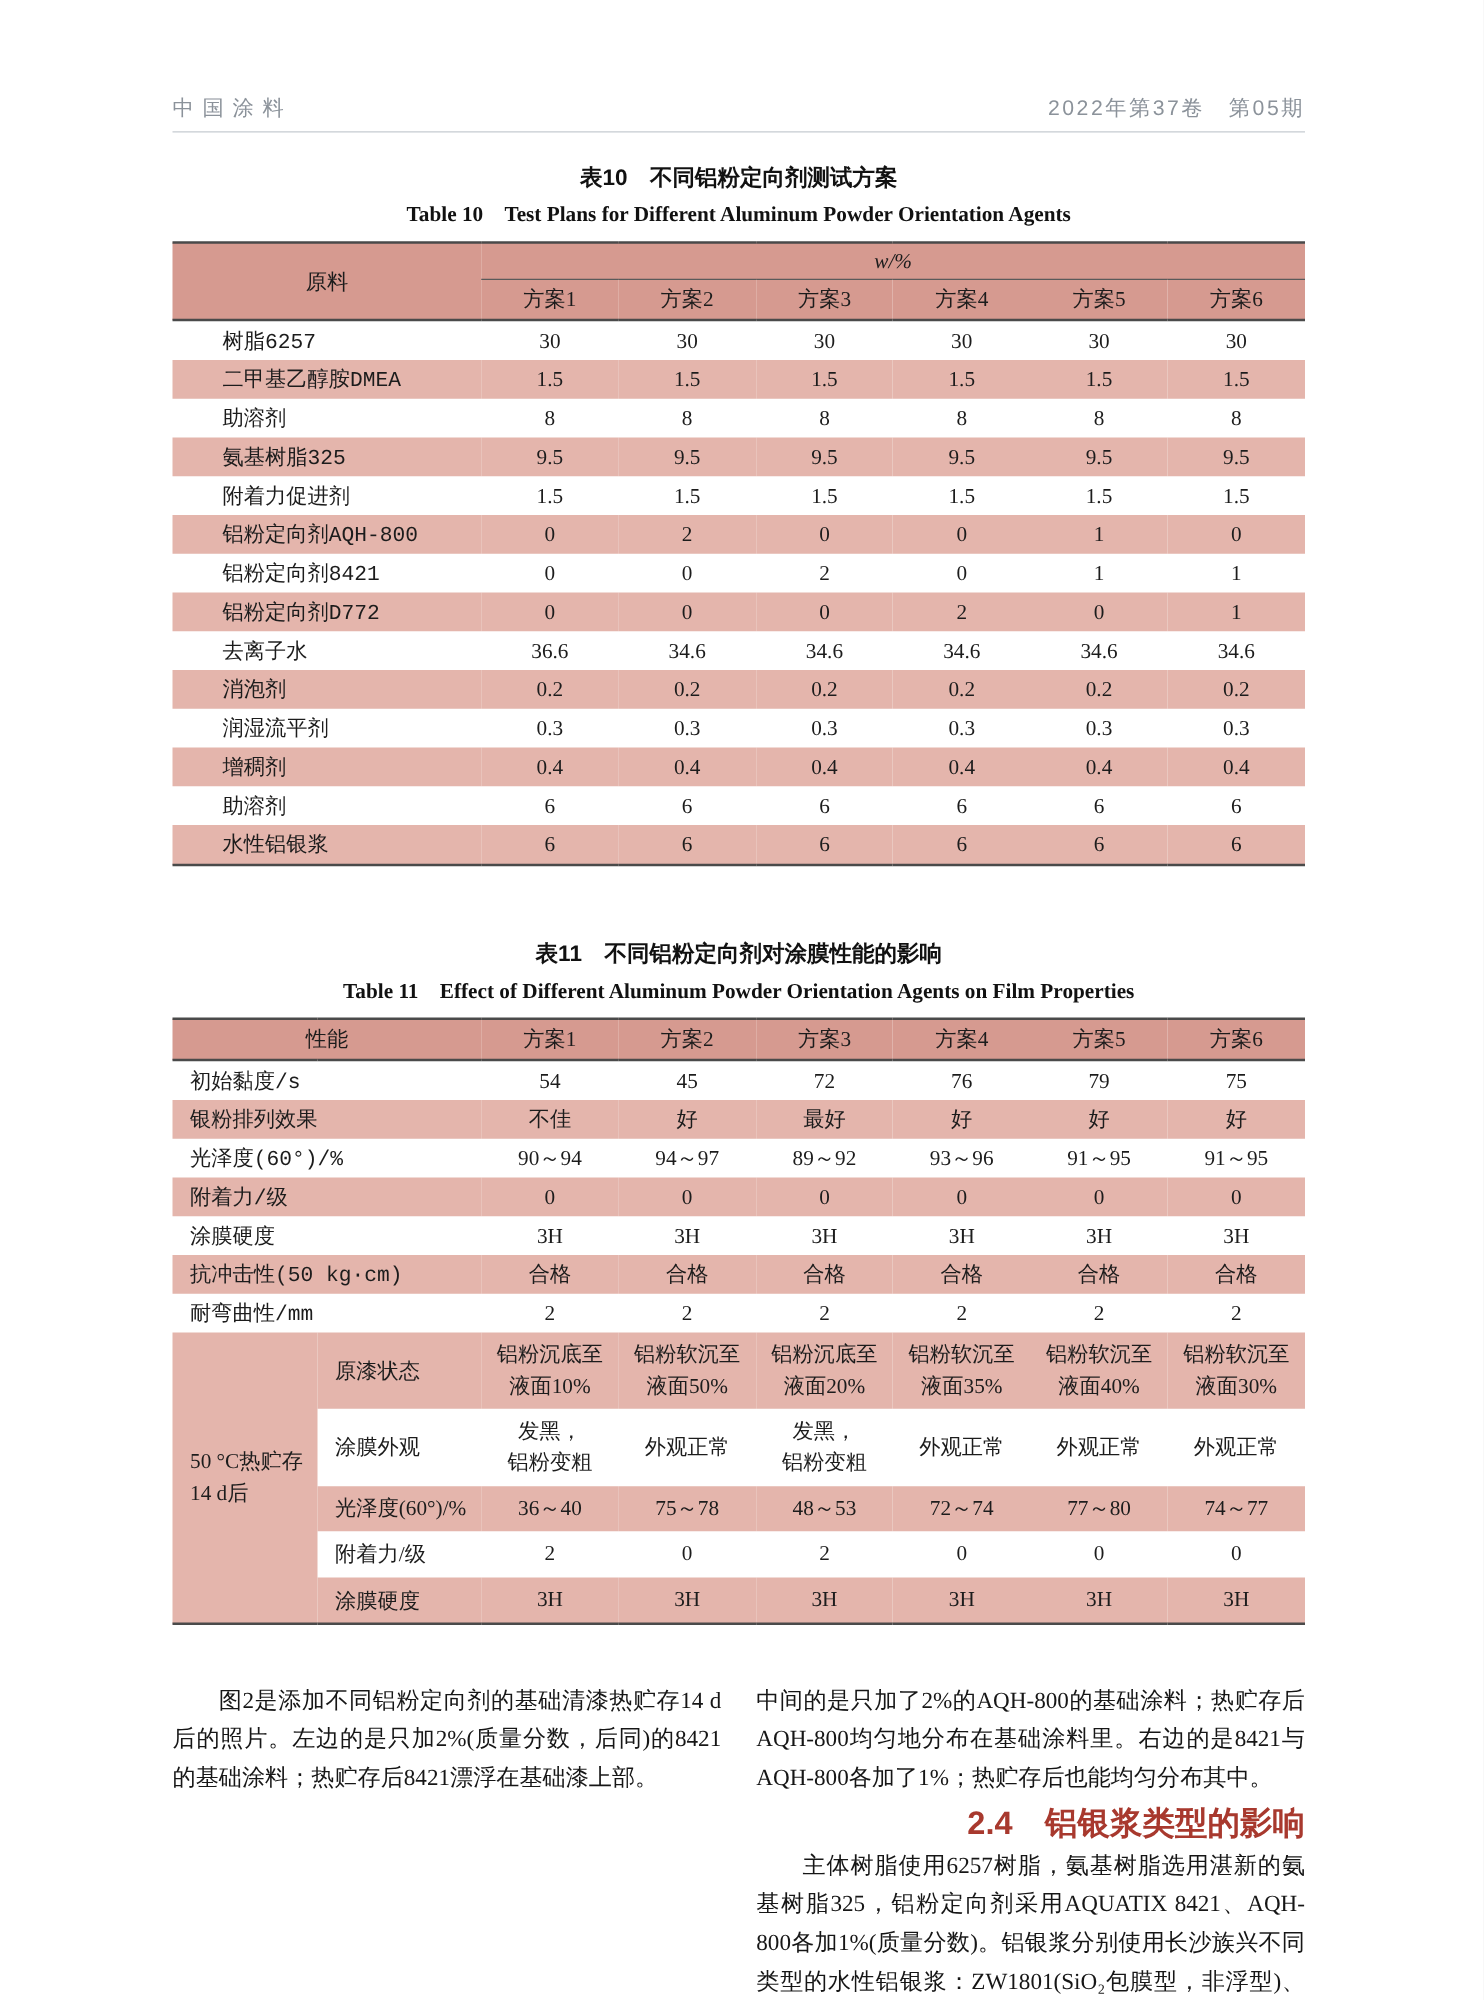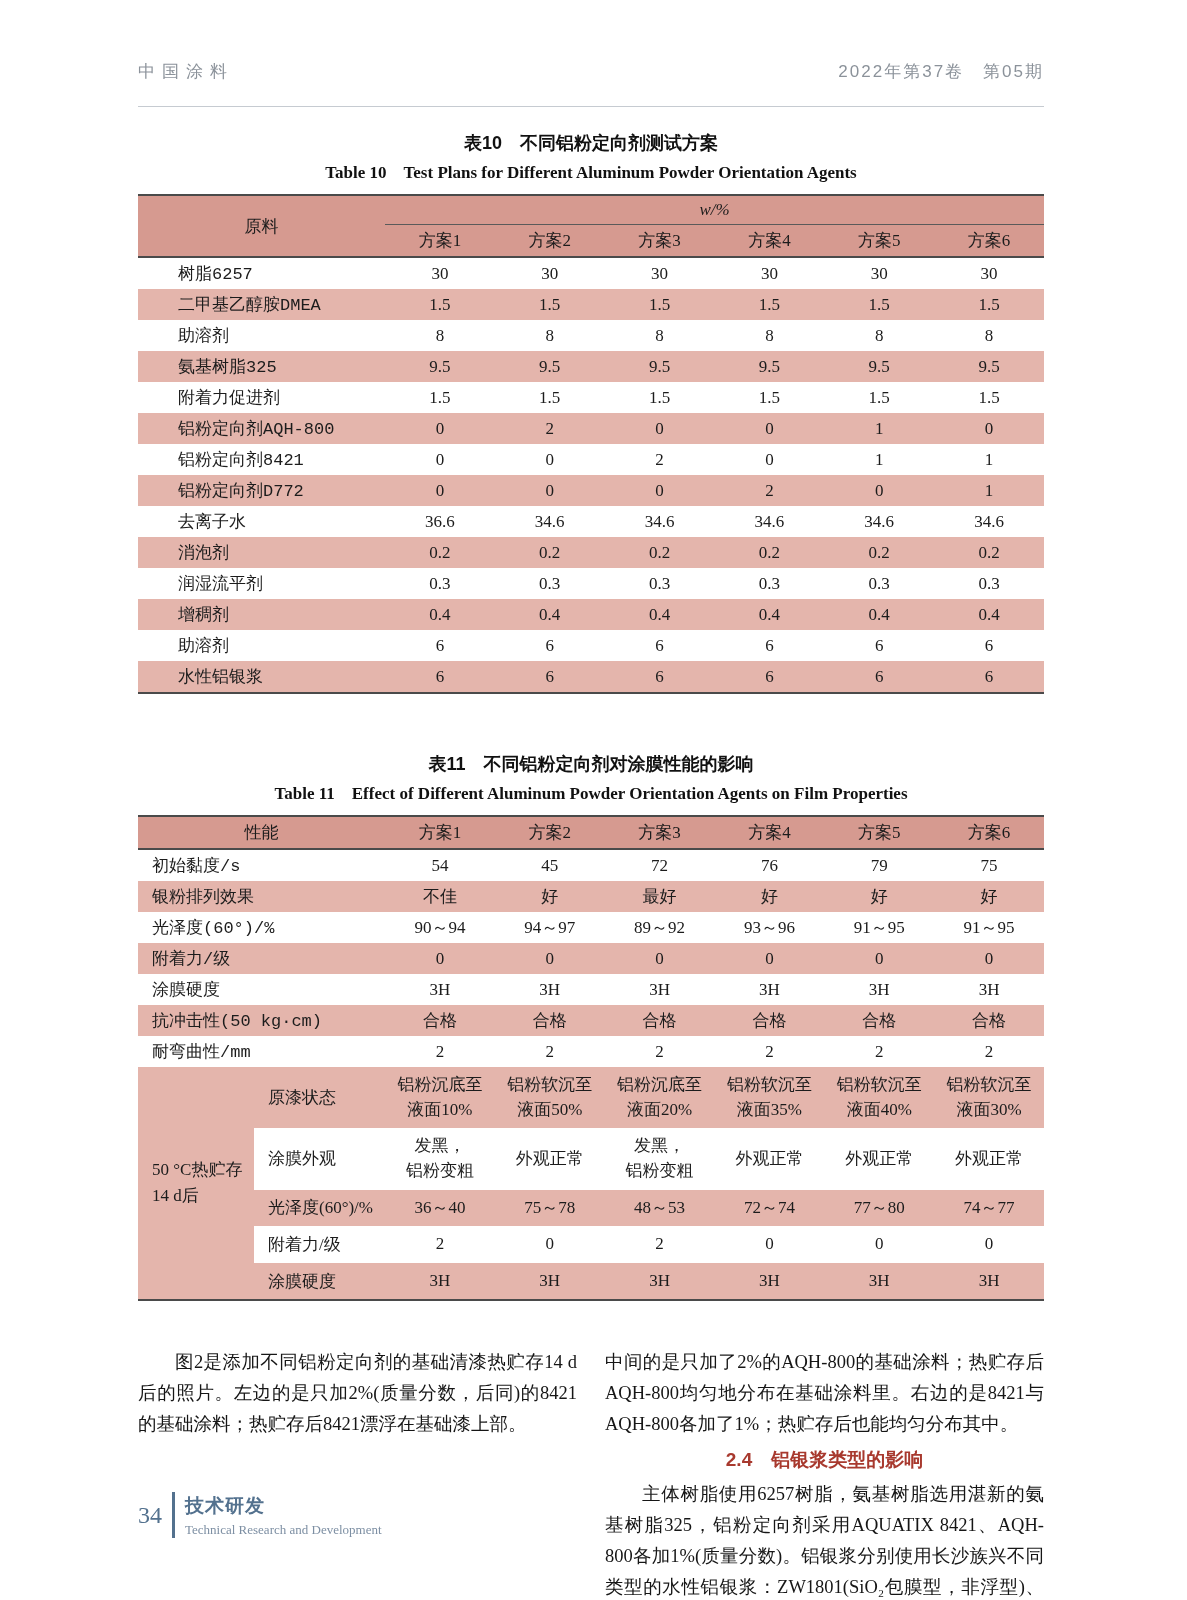--- a/index.html
+++ b/index.html
@@ -6,22 +6,23 @@
   body { background:#e9e9e9; font-family:"Liberation Sans", sans-serif; }
   .page {
     position:relative; width:1187px; height:1600px; background:#ffffff;
     margin:0 auto; padding-top:60px; overflow:hidden;
   }
   .content { width:906px; margin-left:138px; }
 
   
   .pagehead {
     display:flex; justify-content:space-between; align-items:flex-end;
-    border-bottom:1.5px solid #c6cbd1; padding-bottom:23px; color:#8b929a;
+    border-bottom:1.5px solid #c6cbd1; padding-bottom:7px; color:#8b929a;
     font-size:17px;
+    margin-top:15px;
   }
   .pagehead .journal { letter-spacing:7px; }
   .pagehead .issue { letter-spacing:2px; }
 
   
   .tbl-title-zh { text-align:center; font-weight:bold; font-size:18px; color:#111; margin-top:24px; }
   .tbl-title-en { text-align:center; font-weight:bold; font-size:17px; color:#111;
                   font-family:"Liberation Serif", serif; margin:6px 0 10px 0; }
 
   
@@ -48,21 +49,21 @@
   tr.storage td { padding-top:6px; padding-bottom:6px; }
 
   .tbl-gap { height:34px; }
 
   
   .bodytext { display:flex; gap:28px; margin-top:46px; }
   .col { width:439px; font-family:"Liberation Serif", serif; font-size:18.5px;
          line-height:31px; text-align:justify; color:#161616; }
   .col p.indent { text-indent:2em; }
   .sec-heading { font-family:"Liberation Sans", sans-serif; font-weight:bold;
-                 font-size:19px; color:var(--red); margin:4px 0 4px 0; text-align:center; }
+                 font-size:26px; color:var(--red); margin:4px 0 4px 0; text-align:right; }
 
   
   .pagefoot { position:absolute; left:138px; bottom:62px; display:flex; align-items:center; }
   .pagefoot .pnum { font-family:"Liberation Serif", serif; font-size:24px;
                     color:var(--blue); margin-right:10px; }
   .pagefoot .bar { width:3px; height:46px; background:var(--blue); margin-right:10px; }
   .pagefoot .sec-zh { font-size:19px; font-weight:bold; color:var(--blue); letter-spacing:1px; }
   .pagefoot .sec-en { font-family:"Liberation Serif", serif; font-size:13px; color:#7d8fa3; margin-top:3px; }
 </style>
 </head>
@@ -378,21 +379,13 @@
       </div>
       <div class="col">
         <p>中间的是只加了2%的AQH-800的基础涂料；热贮存后AQH-800均匀地分布在基础涂料里。右边的是8421与AQH-800各加了1%；热贮存后也能均匀分布其中。</p>
         <p class="sec-heading">2.4　铝银浆类型的影响</p>
         <p class="indent">主体树脂使用6257树脂，氨基树脂选用湛新的氨基树脂325，铝粉定向剂采用AQUATIX 8421、AQH-800各加1%(质量分数)。铝银浆分别使用长沙族兴不同类型的水性铝银浆：ZW1801(SiO₂包膜型，非浮型)、ZWF1801(SiO₂包膜型，漂浮型)、ZWD790(钝化</p>
       </div>
     </div>
 
   </div>
 
-  <div class="pagefoot">
-    <span class="pnum">34</span>
-    <span class="bar"></span>
-    <span>
-      <div class="sec-zh">技术研发</div>
-      <div class="sec-en">Technical Research and Development</div>
-    </span>
-  </div>
 </div>
 
 </body></html>

